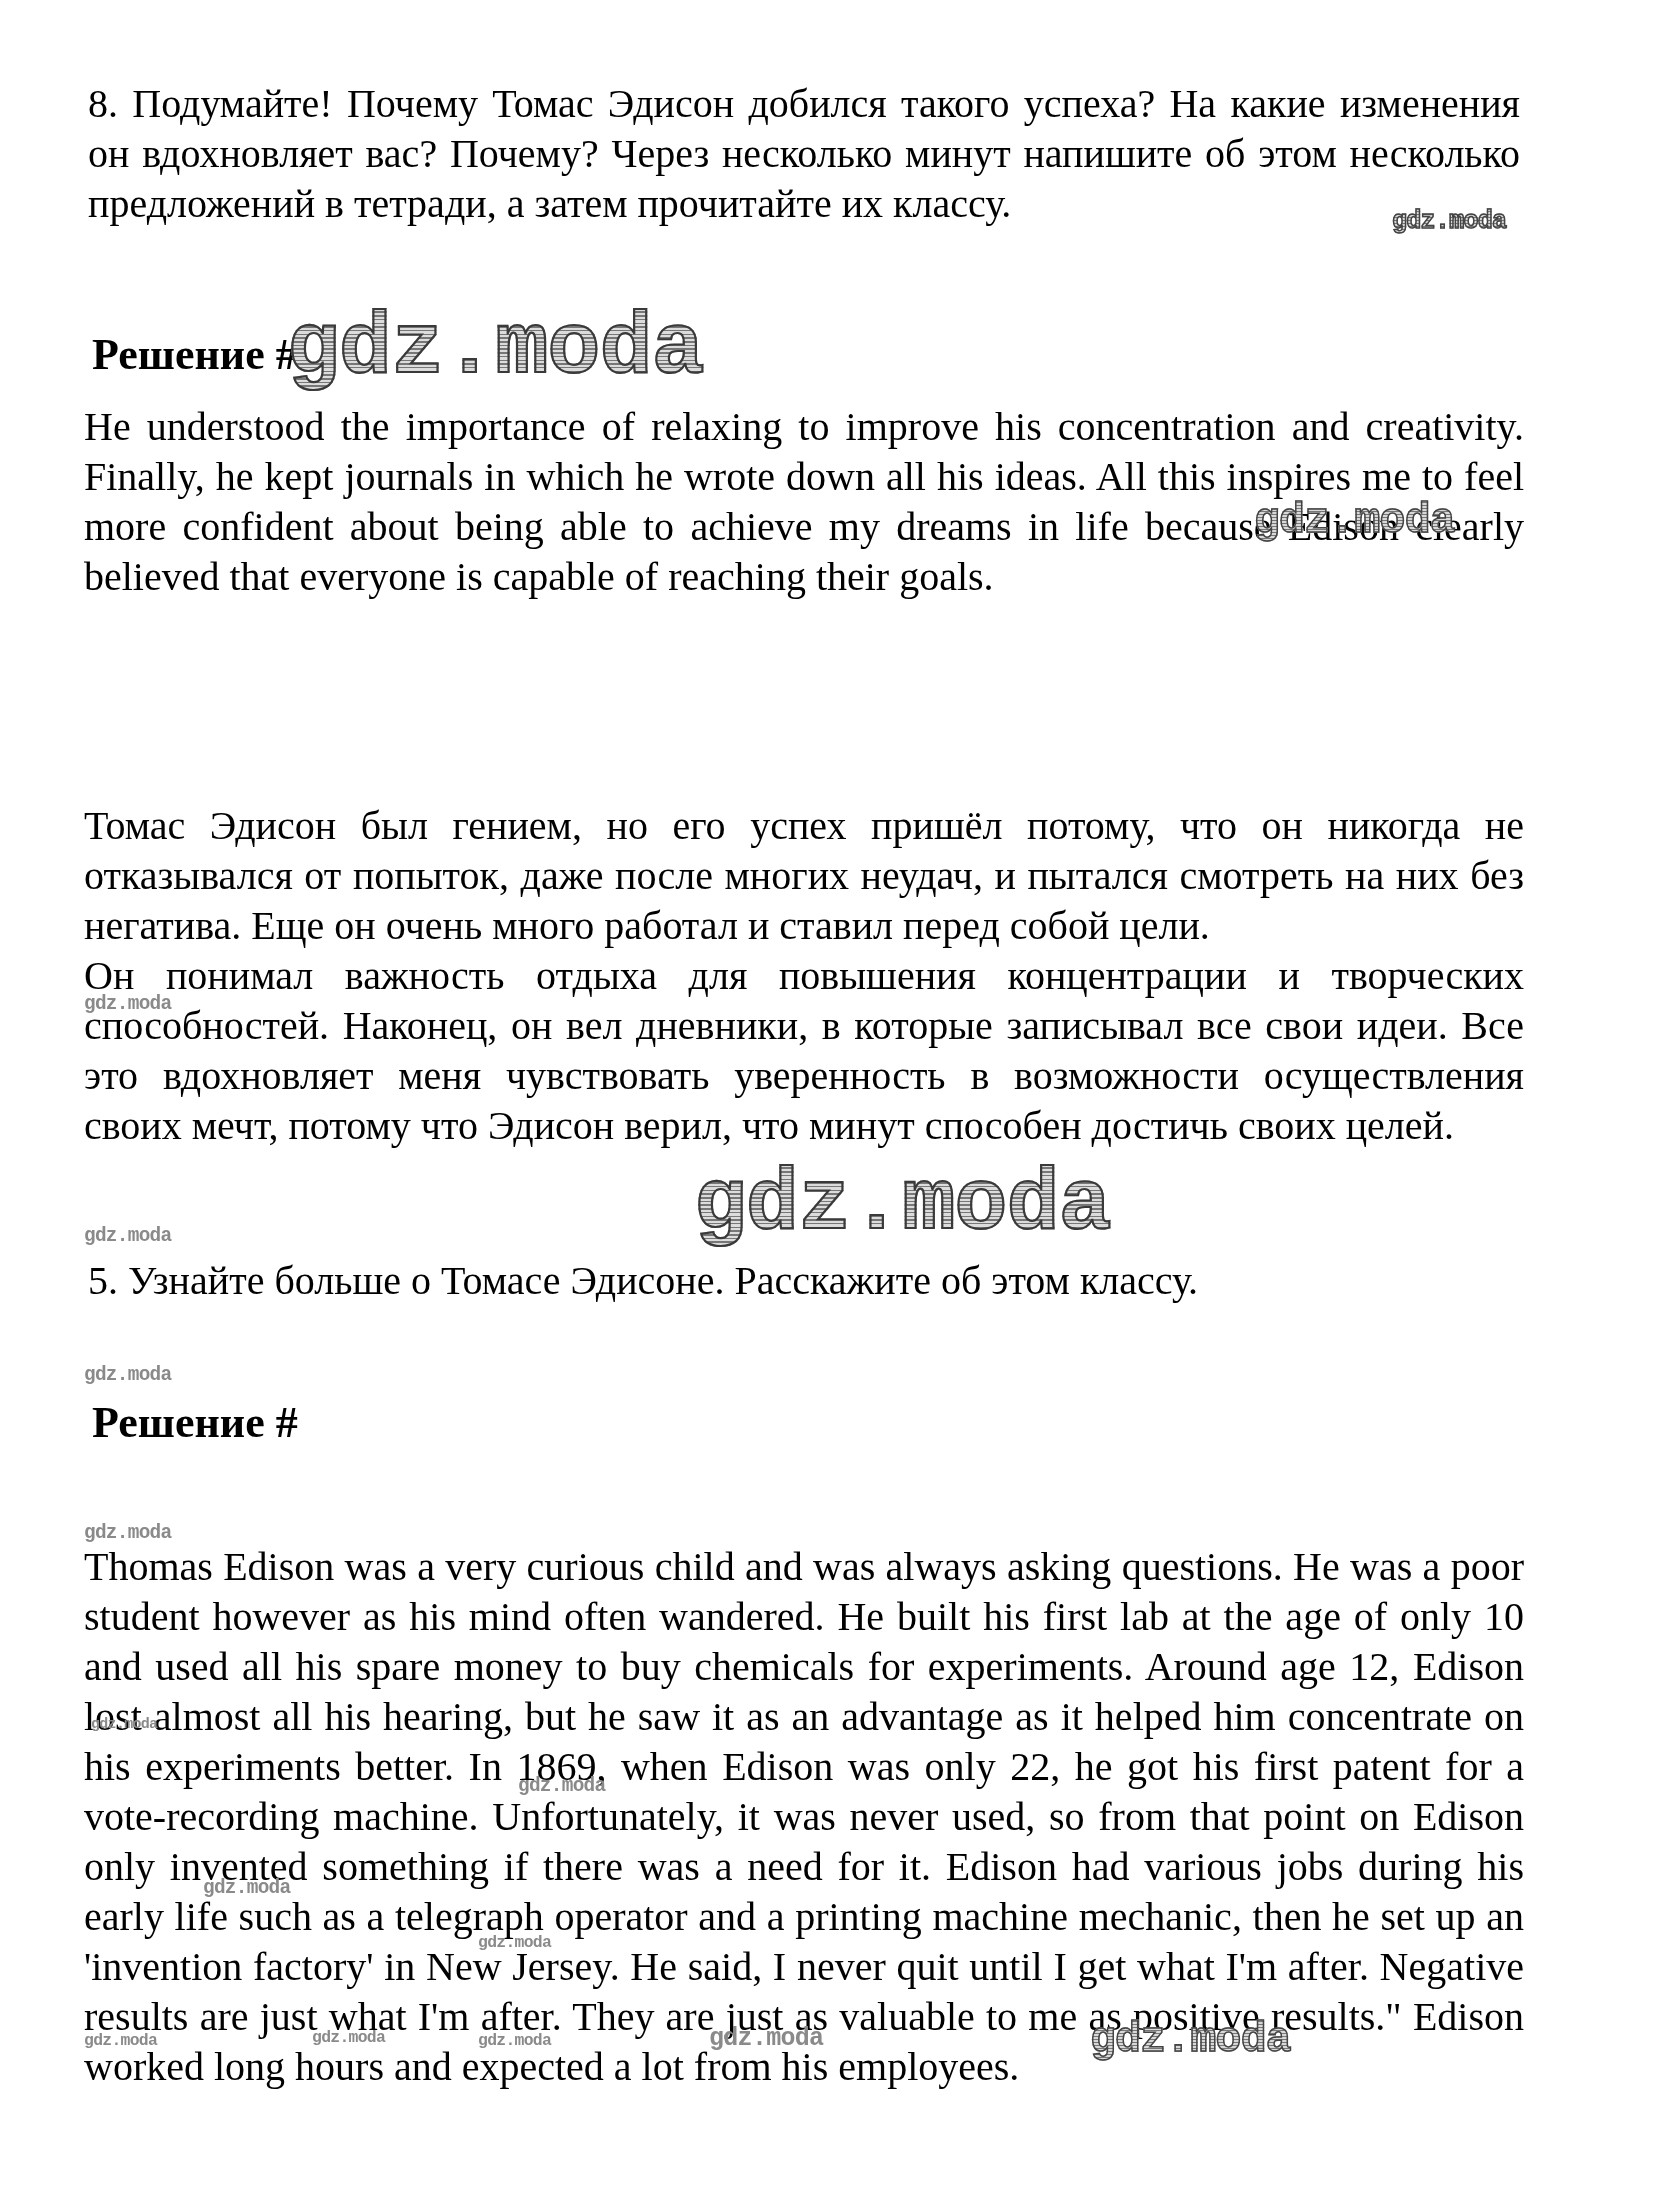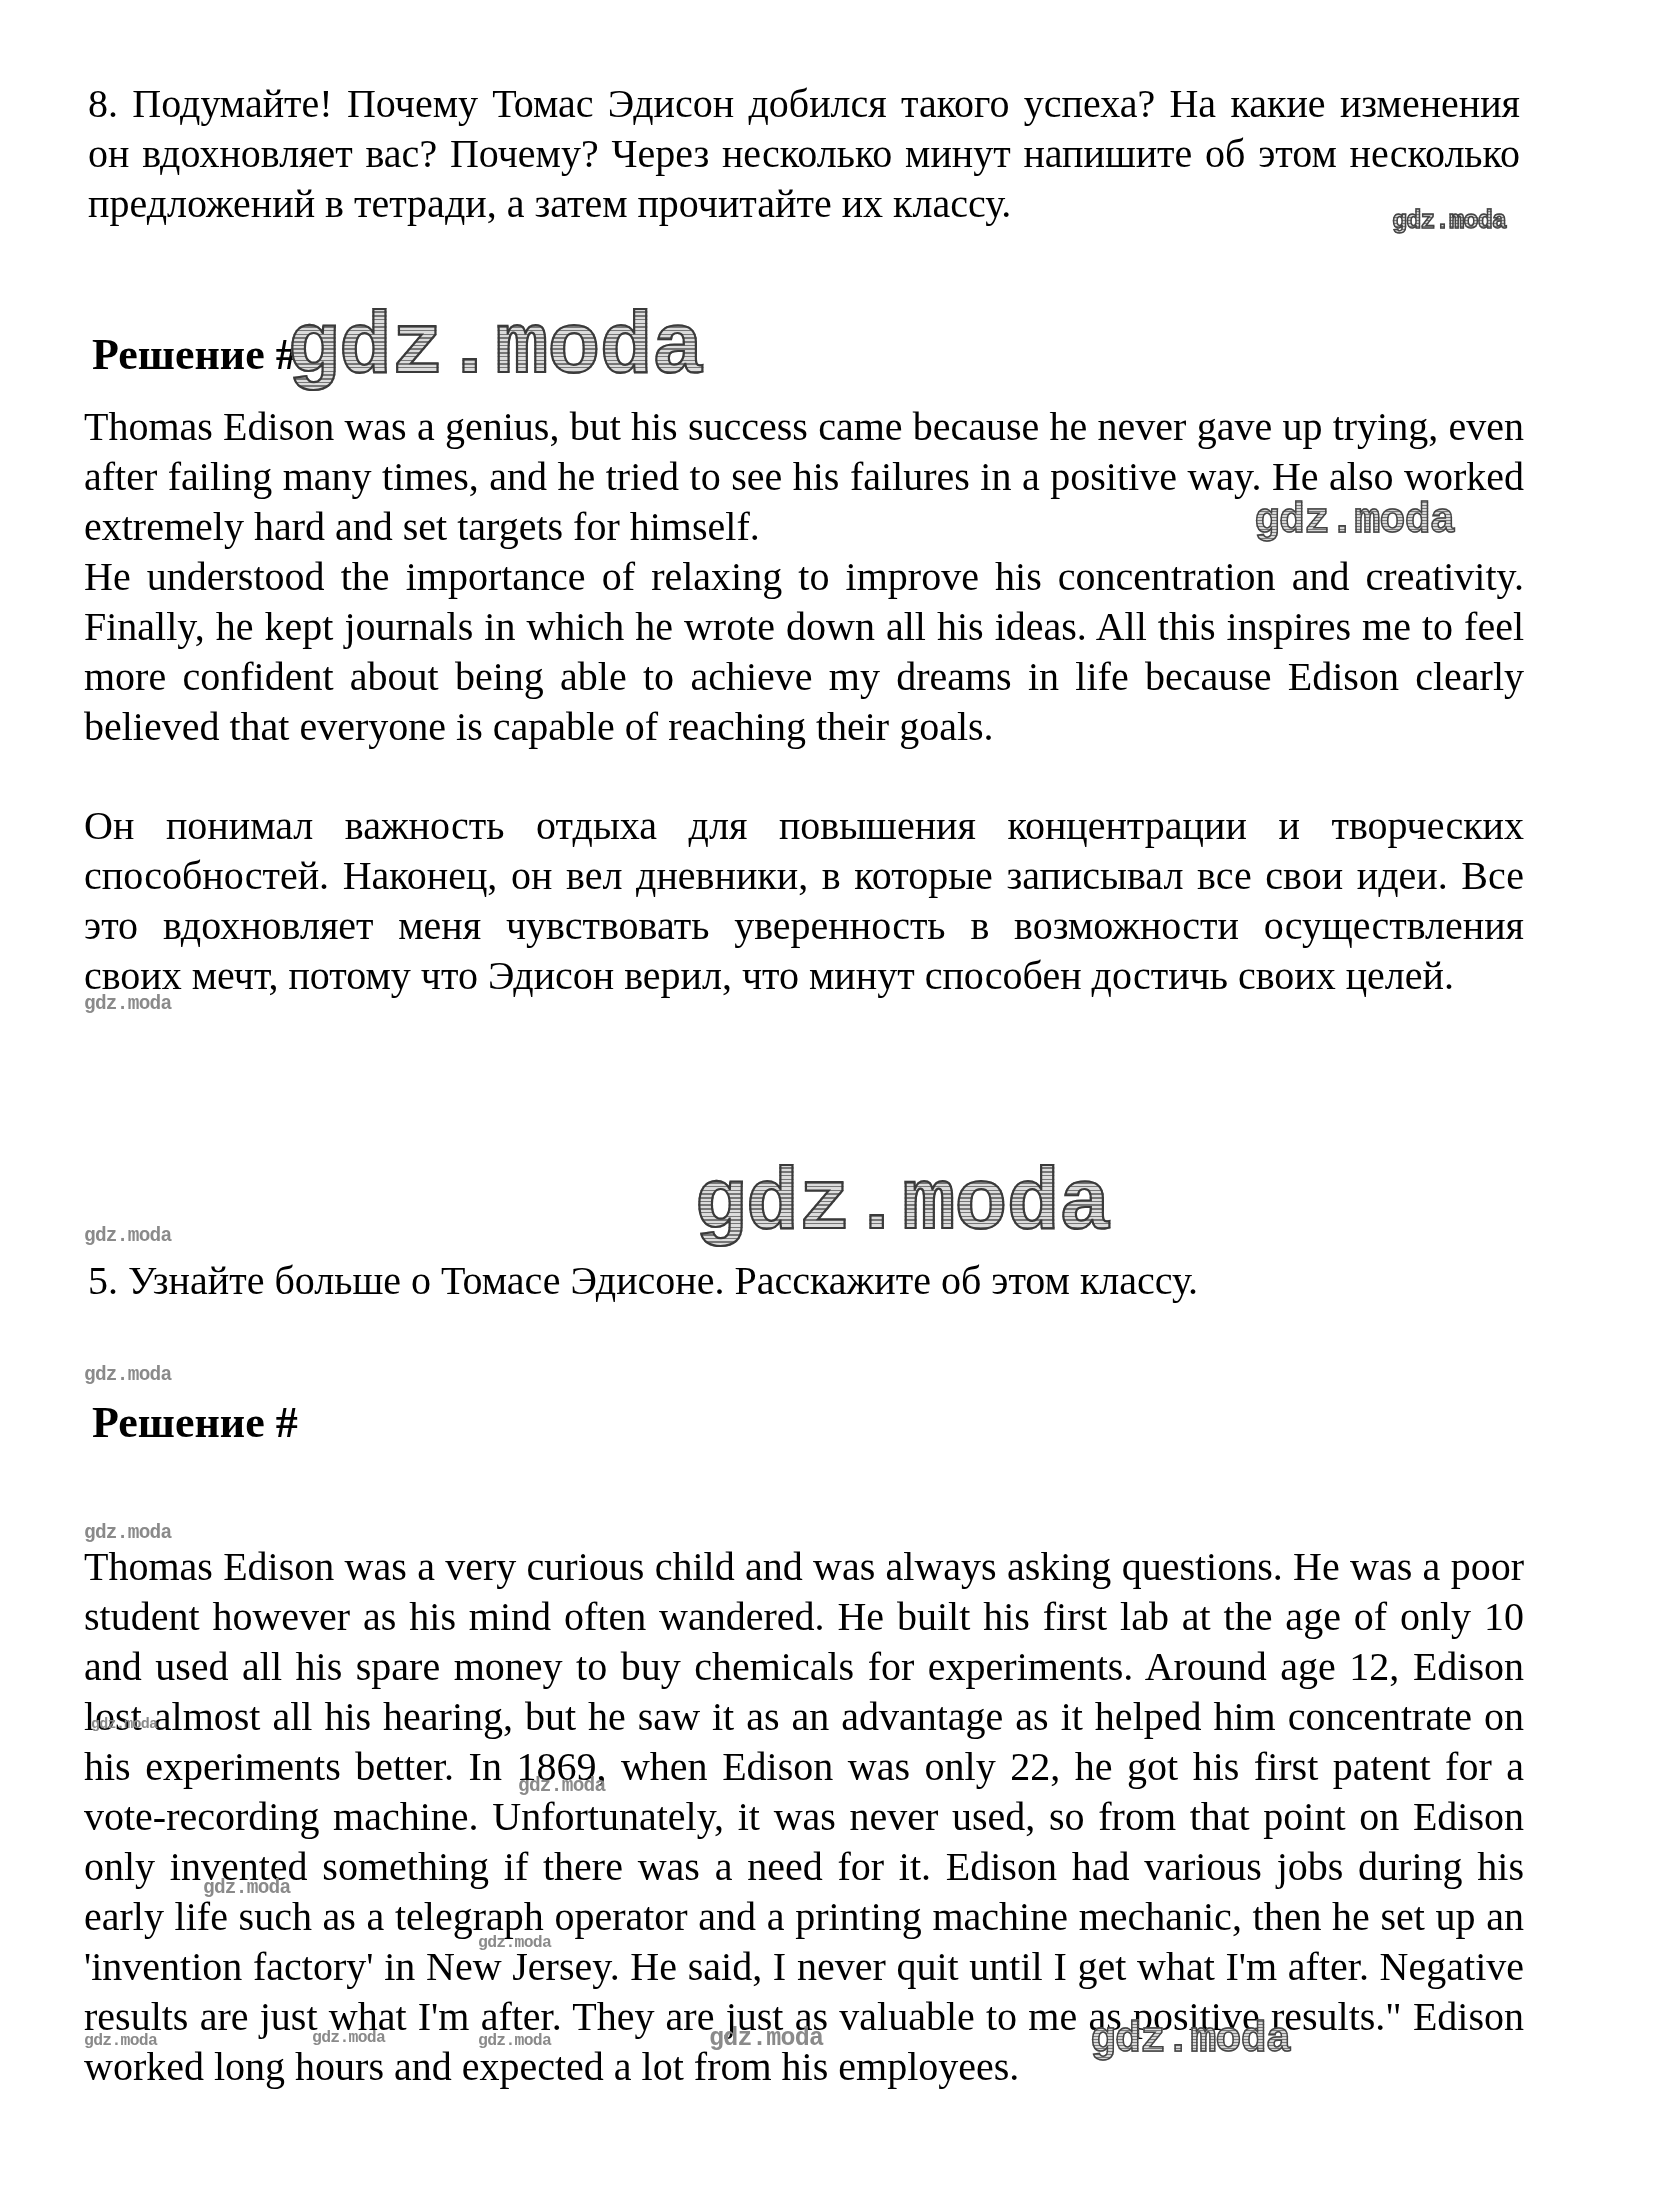--- a/index.html
+++ b/index.html
@@ -69,25 +69,25 @@
 
 <div class="block" style="top:75px;">
   <p class="para q">8. Подумайте! Почему Томас Эдисон добился такого успеха? На какие изменения он вдохновляет вас? Почему? Через несколько минут напишите об этом несколько предложений в тетради, а затем прочитайте их классу.</p>
 </div>
 
 <div class="block" style="top:322px;">
   <p class="heading">Решение #</p>
 </div>
 
 <div class="block" style="top:402px;">
-  <p class="para">Thomas Edison was a genius, but his success came because he never gave up trying, even after failing many times, and he tried to see his failures in a positive way. He also worked extremely hard and set targets for himself.</p>
   <p class="para">He understood the importance of relaxing to improve his concentration and creativity. Finally, he kept journals in which he wrote down all his ideas. All this inspires me to feel more confident about being able to achieve my dreams in life because Edison clearly believed that everyone is capable of reaching their goals.</p>
 </div>
 
 <div class="block" style="top:801px;">
+  <p class="para">Томас Эдисон был гением, но его успех пришёл потому, что он никогда не отказывался от попыток, даже после многих неудач, и пытался смотреть на них без негатива. Еще он очень много работал и ставил перед собой цели.</p>
   <p class="para">Он понимал важность отдыха для повышения концентрации и творческих способностей. Наконец, он вел дневники, в которые записывал все свои идеи. Все это вдохновляет меня чувствовать уверенность в возможности осуществления своих мечт, потому что Эдисон верил, что минут способен достичь своих целей.</p>
 </div>
 
 <div class="block" style="top:1252px;">
   <p class="para q">5. Узнайте больше о Томасе Эдисоне. Расскажите об этом классу.</p>
 </div>
 
 <div class="block" style="top:1390px;">
   <p class="heading">Решение #</p>
 </div>

